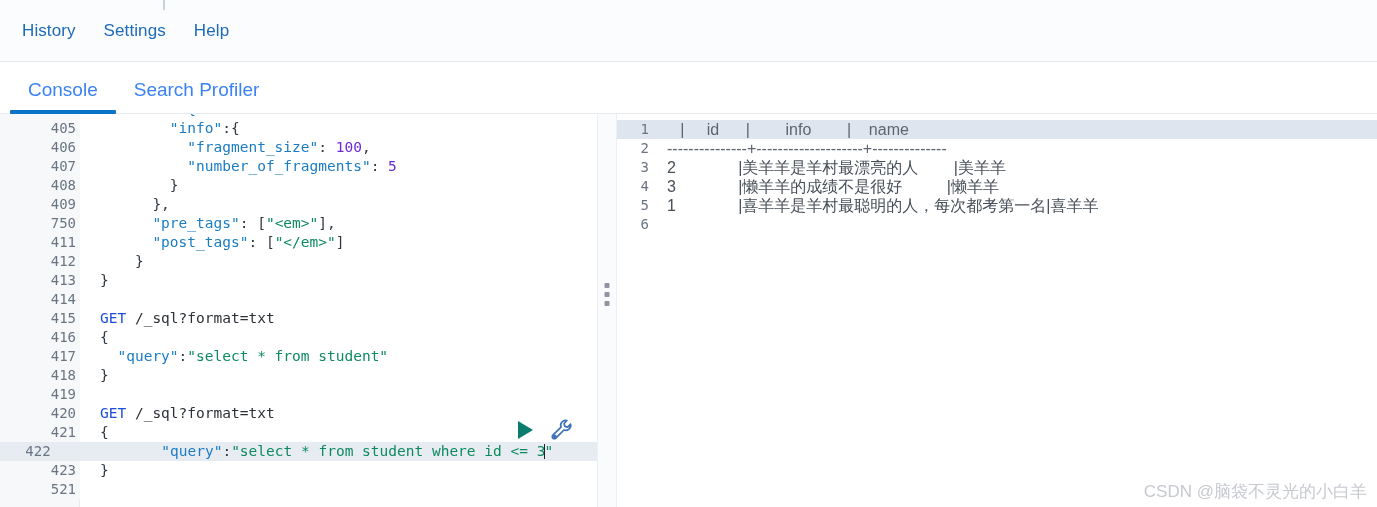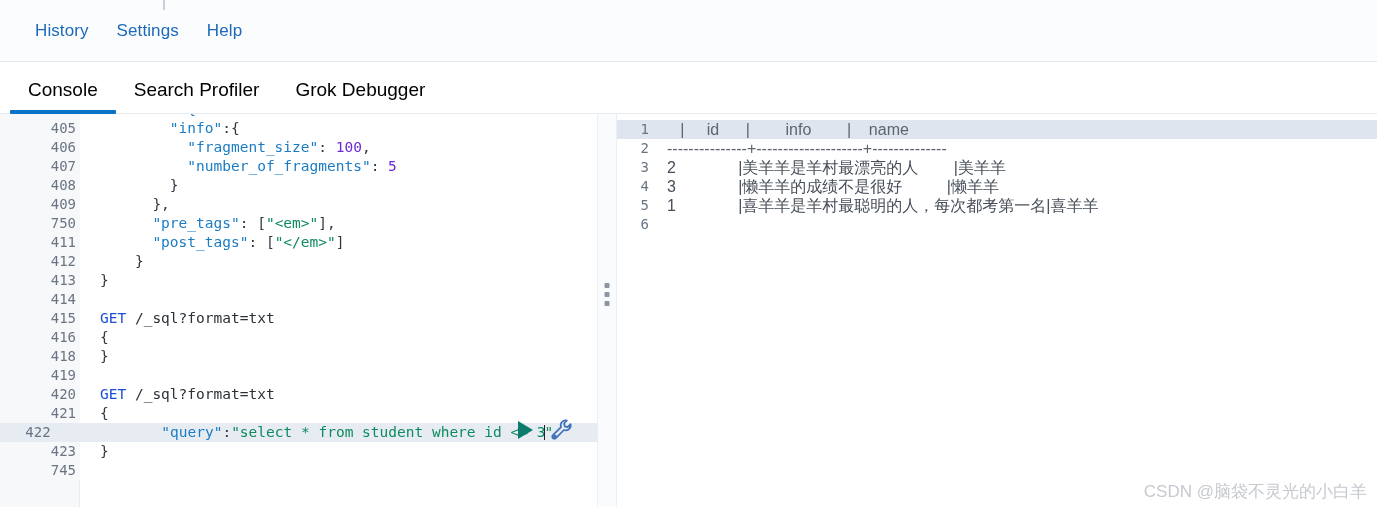--- a/index.html
+++ b/index.html
@@ -22,21 +22,21 @@
   
   .menubar {
     position: absolute;
     top: 0; left: 0;
     width: 1377px;
     height: 62px;
     background: #fbfcfe;
     border-bottom: 1px solid #e3e8ee;
     display: flex;
     align-items: center;
-    padding-left: 21px;
+    padding-left: 8px;
   }
   .menubar .menu-item {
     font-size: 17px;
     color: #1c6ab8;
     padding: 4px 14px;
     cursor: pointer;
     white-space: nowrap;
     letter-spacing: .1px;
   }
   .menubar-topline {
@@ -54,21 +54,21 @@
     height: 52px;
     background: #ffffff;
     border-bottom: 1px solid #e6ebf2;
     display: flex;
     align-items: flex-end;
     padding-left: 10px;
   }
   .tab {
     position: relative;
     font-size: 19px;
-    color: #000000;
+    color: #3b82f6;
     padding: 0 18px 12px 18px;
     cursor: pointer;
     white-space: nowrap;
   }
   .tab.active::after {
     content: "";
     position: absolute;
     left: 0; right: 0; bottom: -1px;
     height: 4px;
     background: #0a73c7;
@@ -288,21 +288,20 @@
   <div class="menubar">
     <div class="menubar-topline"></div>
     <div class="menu-item">History</div>
     <div class="menu-item">Settings</div>
     <div class="menu-item">Help</div>
   </div>
 
   <div class="tabbar">
     <div class="tab active">Console</div>
     <div class="tab">Search Profiler</div>
-    <div class="tab">Grok Debugger</div>
   </div>
 
   <div class="workspace">
 
     <div class="editor-panel">
       <div class="editor-gutter"></div>
       <div class="editor-code"></div>
 
       <div class="indent-guide" style="left:100px; top:0px;  height:190px;"></div>
       <div class="indent-guide" style="left:121px; top:0px;  height:152px;"></div>
@@ -315,27 +314,28 @@
           <div class="crow"><div class="ln-cell">407</div><div class="code-cell"><span class="tk-punc">          </span><span class="tk-key">"number_of_fragments"</span><span class="tk-punc">: </span><span class="tk-num">5</span></div></div>
           <div class="crow"><div class="ln-cell">408<span class="fold">▴</span></div><div class="code-cell"><span class="tk-punc">        }</span></div></div>
           <div class="crow"><div class="ln-cell">409<span class="fold">▴</span></div><div class="code-cell"><span class="tk-punc">      },</span></div></div>
           <div class="crow"><div class="ln-cell">750</div><div class="code-cell"><span class="tk-punc">      </span><span class="tk-key">"pre_tags"</span><span class="tk-punc">: [</span><span class="tk-str">"&lt;em&gt;"</span><span class="tk-punc">],</span></div></div>
           <div class="crow"><div class="ln-cell">411</div><div class="code-cell"><span class="tk-punc">      </span><span class="tk-key">"post_tags"</span><span class="tk-punc">: [</span><span class="tk-str">"&lt;/em&gt;"</span><span class="tk-punc">]</span></div></div>
           <div class="crow"><div class="ln-cell">412<span class="fold">▴</span></div><div class="code-cell"><span class="tk-punc">    }</span></div></div>
           <div class="crow"><div class="ln-cell">413<span class="fold">▴</span></div><div class="code-cell"><span class="tk-punc">}</span></div></div>
           <div class="crow"><div class="ln-cell">414</div><div class="code-cell"></div></div>
           <div class="crow"><div class="ln-cell">415</div><div class="code-cell"><span class="tk-meth">GET</span><span class="tk-url"> /_sql?format=txt</span></div></div>
           <div class="crow"><div class="ln-cell">416<span class="fold">▾</span></div><div class="code-cell"><span class="tk-punc">{</span></div></div>
+          <div class="crow"><div class="ln-cell">417</div><div class="code-cell"><span class="tk-punc">  </span><span class="tk-key">"query"</span><span class="tk-punc">:</span><span class="tk-str">"select * from student"</span></div></div>
           <div class="crow"><div class="ln-cell">418<span class="fold">▴</span></div><div class="code-cell"><span class="tk-punc">}</span></div></div>
           <div class="crow"><div class="ln-cell">419</div><div class="code-cell"></div></div>
           <div class="crow"><div class="ln-cell">420</div><div class="code-cell"><span class="tk-meth">GET</span><span class="tk-url"> /_sql?format=txt</span></div></div>
           <div class="crow"><div class="ln-cell">421<span class="fold">▾</span></div><div class="code-cell"><span class="tk-punc">{</span></div></div>
           <div class="crow hl"><div class="ln-cell">422</div><div class="code-cell"><span class="tk-punc">  </span><span class="tk-key">"query"</span><span class="tk-punc">:</span><span class="tk-str">"select * from student where id &lt;= 3</span><span class="cursor"></span><span class="tk-str">"</span></div></div>
           <div class="crow"><div class="ln-cell">423<span class="fold">▴</span></div><div class="code-cell"><span class="tk-punc">}</span></div></div>
-          <div class="crow"><div class="ln-cell">745</div><div class="code-cell"></div></div>
+          <div class="crow"><div class="ln-cell">521</div><div class="code-cell"></div></div>
         </div>
 
       <div class="req-actions">
         <div class="play-icon"></div>
         <svg class="wrench-icon" width="26" height="26" viewBox="0 0 24 24" fill="none" stroke="#3f72b8" stroke-width="1.6" stroke-linecap="round" stroke-linejoin="round">
           <path d="M16.5 3.2a4.6 4.6 0 0 0-5.4 6.1L3.6 16.8a1.9 1.9 0 0 0 2.7 2.7l7.5-7.5a4.6 4.6 0 0 0 6.1-5.4l-2.7 2.7-2.6-.7-.7-2.6 2.6-2.8z"></path>
           <circle cx="5.4" cy="17.9" r="0.9" fill="#3f72b8"></circle>
         </svg>
       </div>
     </div>

